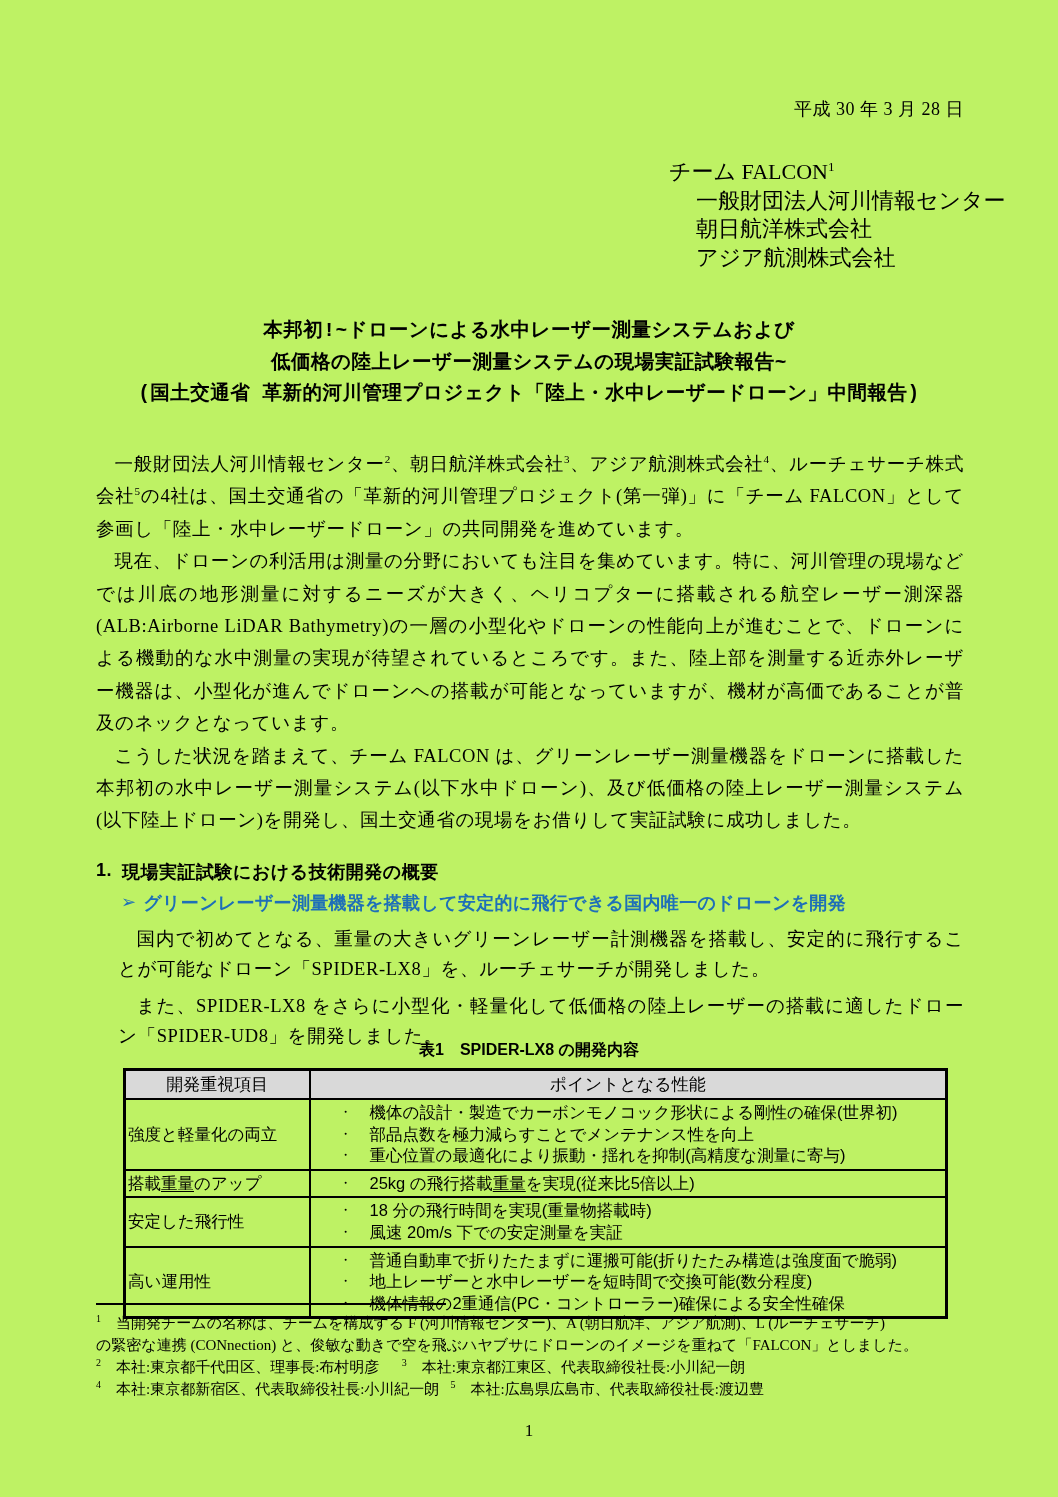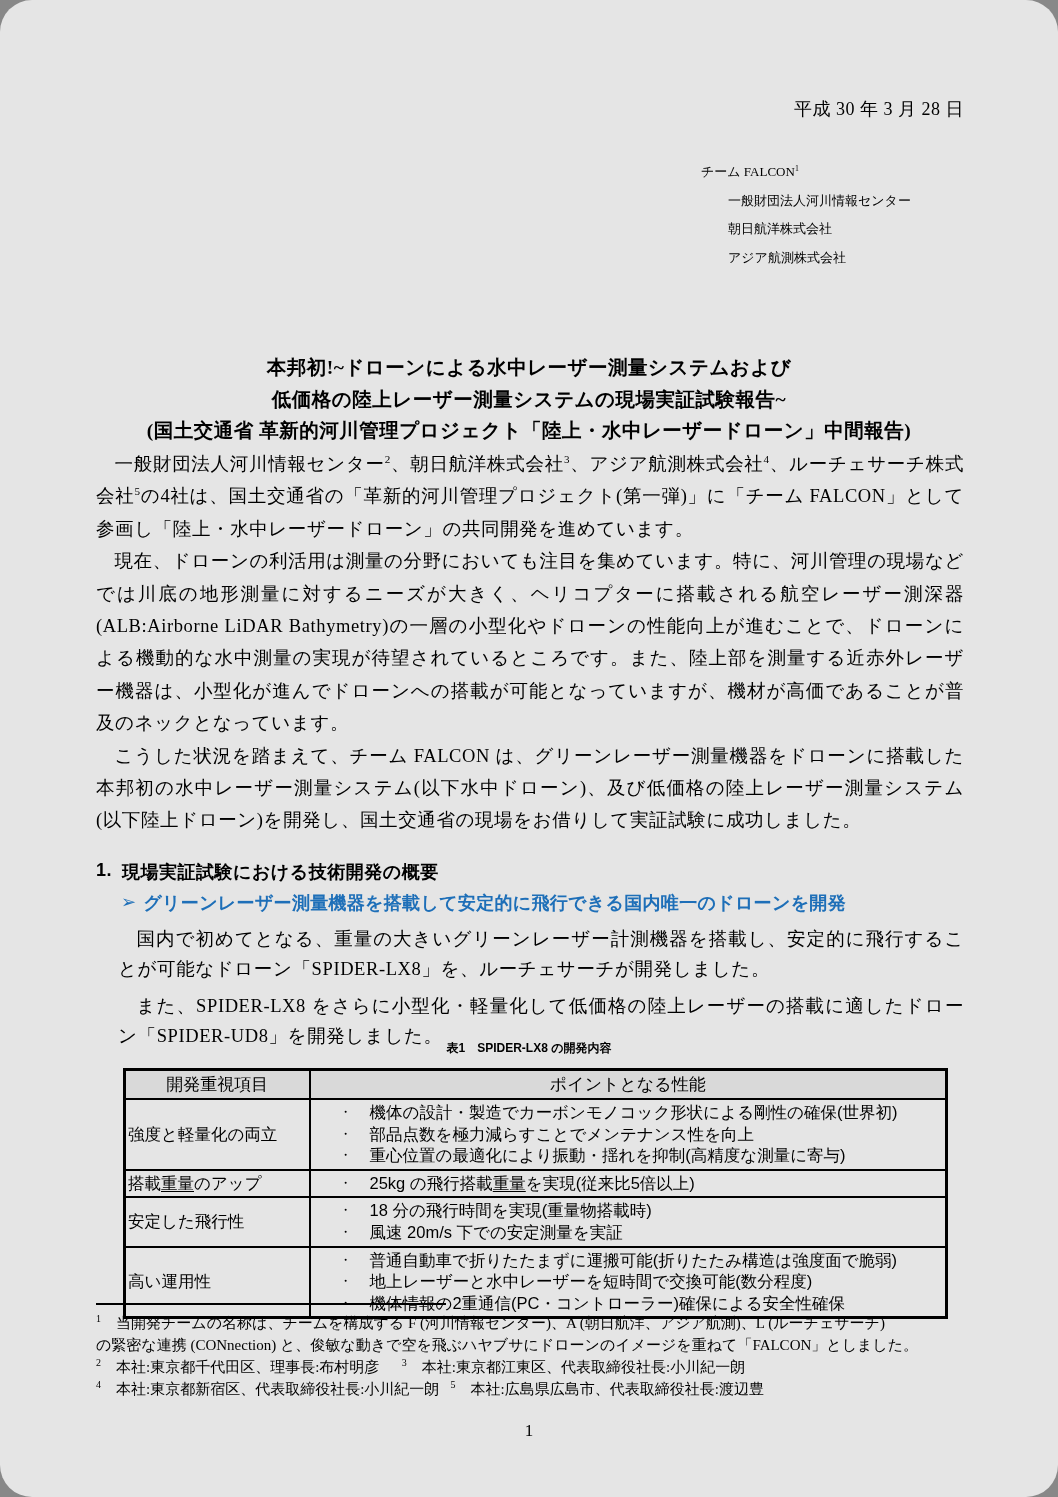--- a/index.html
+++ b/index.html
@@ -1,33 +1,32 @@
 <!DOCTYPE html>
 <html><head>
 <meta charset="utf-8">
 <style>
   html,body { margin:0; padding:0; background:#888; }
   .page {
     position:relative; width:1058px; height:1497px; margin:0 auto;
-    background:#e5e5e5; color:#000;
+    background:#bef264; color:#000;
     font-family:"Liberation Serif","DejaVu Serif",serif;
     overflow:hidden;
-    border-radius:32px;
   }
   sup { font-size:0.60em; vertical-align:super; line-height:0; }
   .u { text-decoration:underline; text-underline-offset:2px; }
 
   .date { position:absolute; top:97px; right:94px; font-size:18px; letter-spacing:0.5px; }
 
-  .team-block { position:absolute; top:158px; left:669px; font-size:13px; line-height:28.5px;margin-left:32px; }
+  .team-block { position:absolute; top:158px; left:669px; font-size:22px; line-height:28.5px; }
   .company-list { margin-left:27px; }
 
   .title-block {
-    position:absolute; top:352px; left:96px; width:866px; text-align:center;
-    font-family:Liberation Serif, serif; font-weight:bold;
+    position:absolute; top:316px; left:96px; width:866px; text-align:center;
+    font-family:Liberation Mono, monospace; font-weight:bold;
     font-size:19.5px; line-height:31.5px; letter-spacing:0.5px;
   }
 
   .body-block {
     position:absolute; top:448px; left:96px; width:868px;
     font-size:18.5px; line-height:32.4px; letter-spacing:0.6px; text-align:justify;
   }
   .body-block p { margin:0; text-indent:1em; }
 
   .section-block { position:absolute; top:860px; left:96px; width:868px; }
@@ -40,21 +39,21 @@
     font-weight:bold; font-size:18px; letter-spacing:0.3px; display:flex; gap:7px;
   }
   .sec-p {
     margin:6px 0 0 22px; font-size:18.5px; line-height:30.4px; letter-spacing:0.6px;
     text-indent:1em; text-align:justify;
   }
   .sec-p:first-of-type { margin-top:9px; }
 
   .caption {
     position:absolute; top:1040px; left:96px; width:866px; text-align:center;
-    font-family:"Liberation Sans","DejaVu Sans",sans-serif; font-weight:bold; font-size:12px;
+    font-family:"Liberation Sans","DejaVu Sans",sans-serif; font-weight:bold; font-size:16px;
   }
 
   table.t1 {
     position:absolute; top:1068px; left:123px; width:825px;
     border-collapse:collapse; border:3px solid #000;
     font-family:"Liberation Sans","DejaVu Sans",sans-serif; table-layout:fixed;
   }
   table.t1 th {
     background:#d9d9d9; font-weight:normal; font-size:17px; padding:2px;
     border:2px solid #000; text-align:center;

